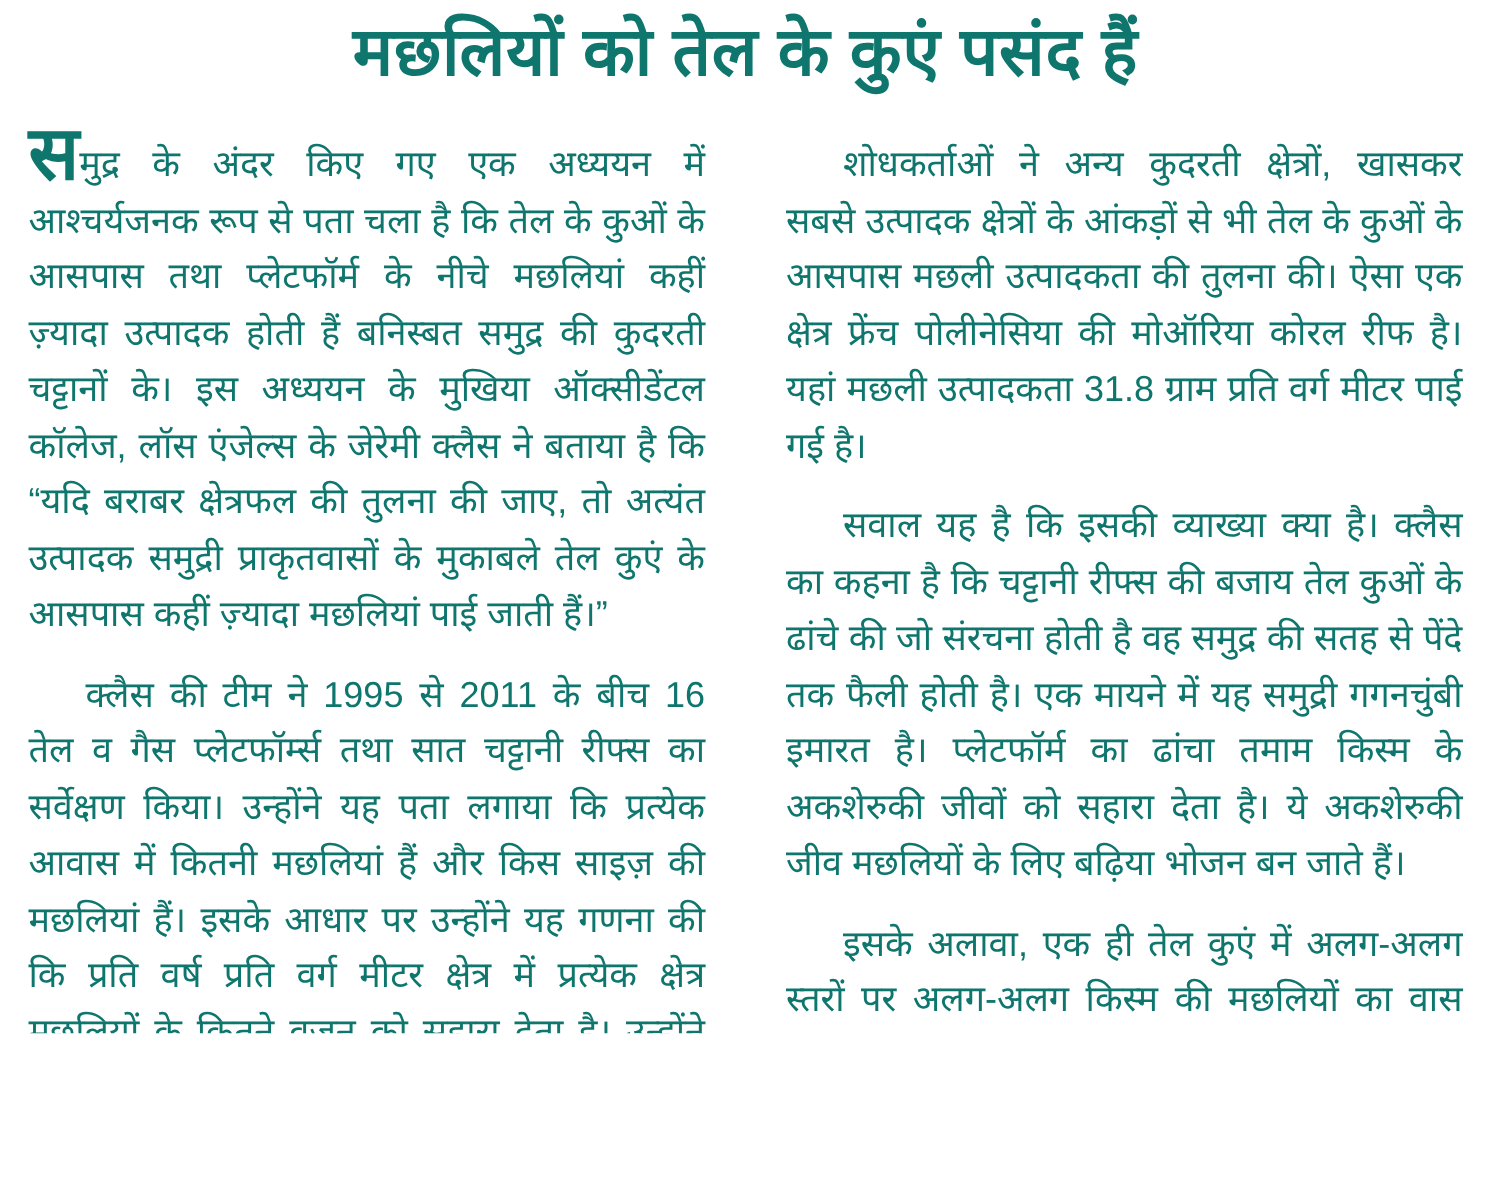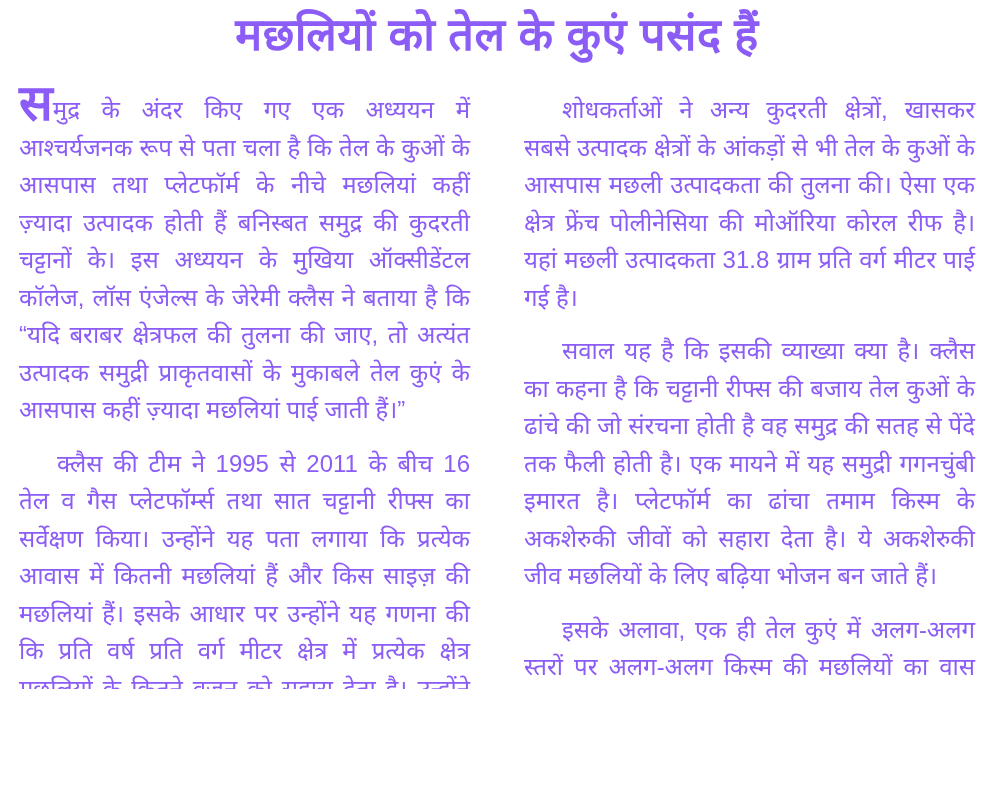--- a/index.html
+++ b/index.html
@@ -2,21 +2,21 @@
 <html lang="hi"><head>
 <meta charset="utf-8">
 <style>
   * { margin: 0; padding: 0; box-sizing: border-box; }
   html, body { background: #ffffff; }
   .page {
     width: 994px;
     height: 689px;
     margin: 0 auto;
     background: #ffffff;
-    color: #8b5cf6;
+    color: #0f766e;
     font-family: "Liberation Sans", "DejaVu Sans", sans-serif;
     overflow: hidden;
   }
   .headline {
     text-align: center;
     font-size: 45px;
     font-weight: 700;
     line-height: 1.45;
     padding-top: 2px;
     letter-spacing: 0.5px;

